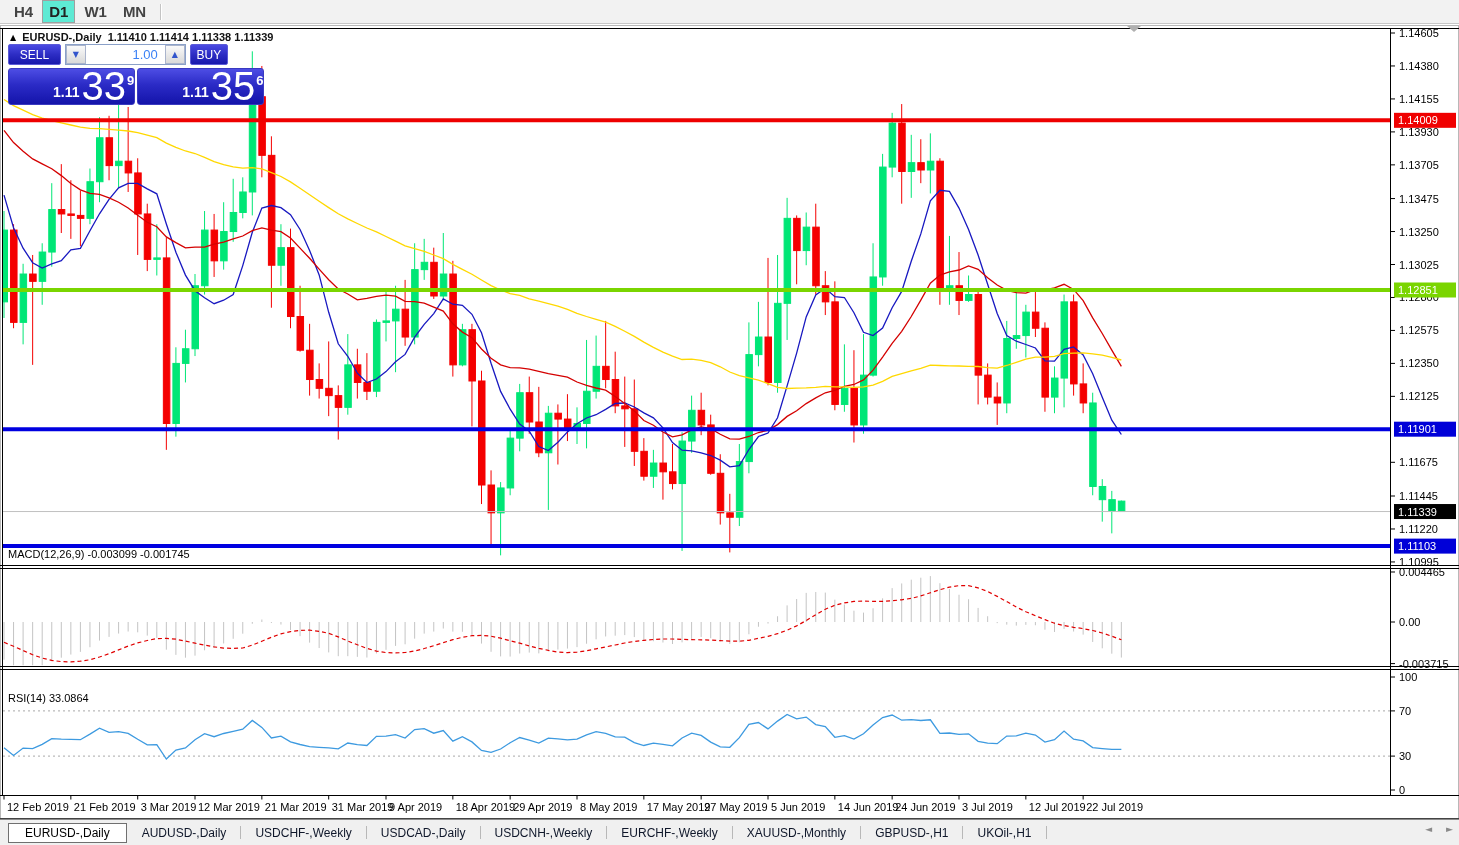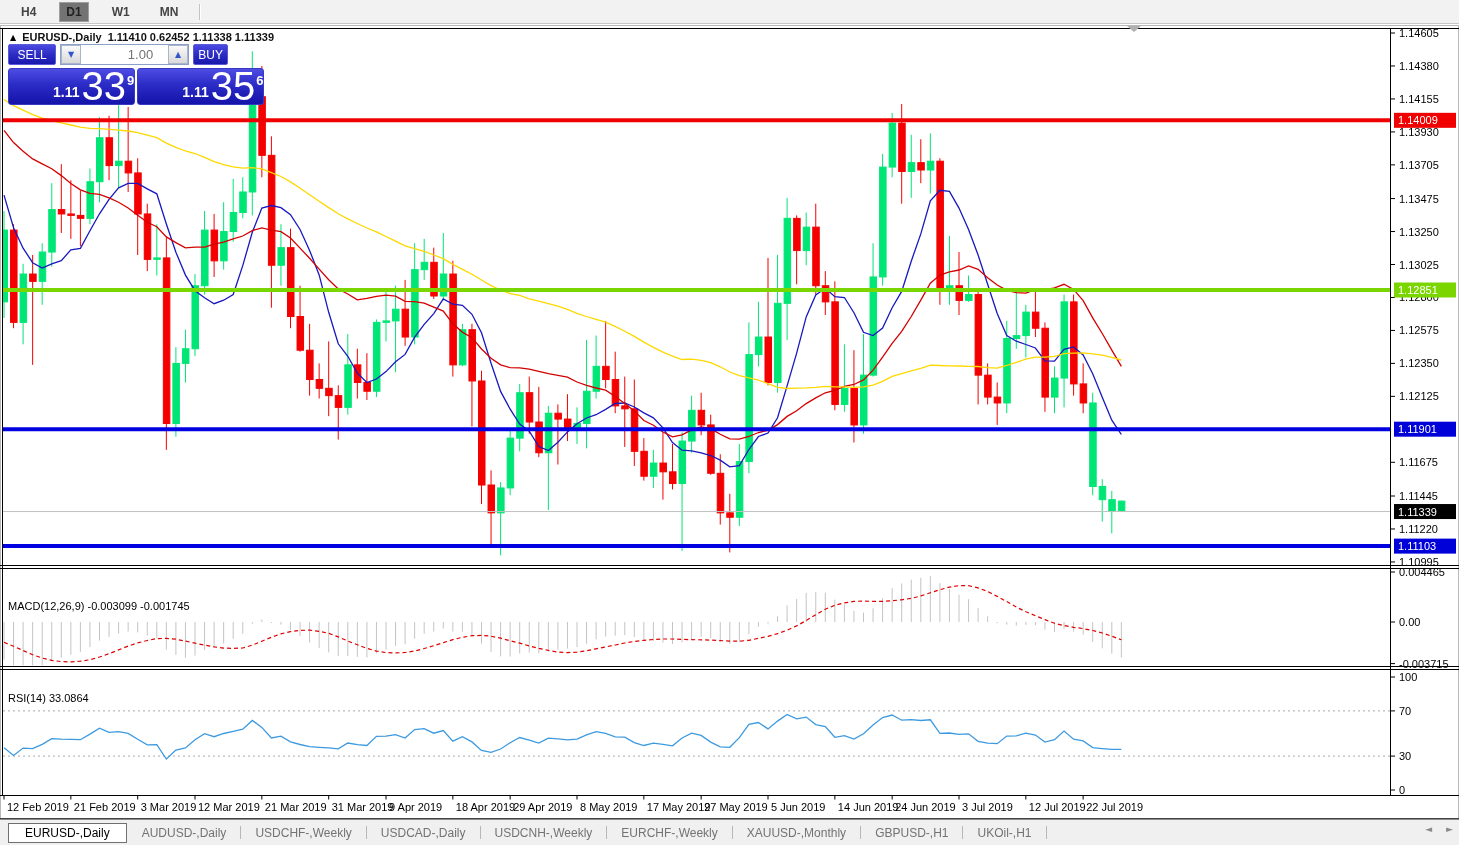--- a/index.html
+++ b/index.html
@@ -3,54 +3,54 @@
 <meta charset="utf-8">
 <style>
   html,body{margin:0;padding:0;width:1459px;height:845px;overflow:hidden;background:#fff;
     font-family:"Liberation Sans",sans-serif;-webkit-font-smoothing:none;}
   #stage{position:relative;width:1459px;height:845px;}
   svg{position:absolute;left:0;top:0;z-index:1;}
   .overlay{position:absolute;z-index:3;}
   
   .toolbar{left:0;top:0;width:1459px;height:24px;background:#f2f2f2;border-bottom:1px solid #c8c8c8;
     display:flex;align-items:center;padding-left:6px;box-sizing:border-box;}
-  .tf-btn{font-size:12px;font-weight:bold;color:#444;padding:2px 6px;margin:0 8px;border:1px solid transparent;cursor:default;}
-  .tf-btn.active{background:#737373;border:1px solid #9f9f9f;color:#222;}
+  .tf-btn{font-size:15px;font-weight:bold;color:#444;padding:2px 6px;margin:0 1px;border:1px solid transparent;cursor:default;}
+  .tf-btn.active{background:#5eead4;border:1px solid #9f9f9f;color:#222;}
   .tb-sep{width:1px;height:16px;background:#c4c4c4;border-right:1px solid #fff;margin:0 6px;}
   
   .chart-title{left:10px;top:31px;display:flex;align-items:center;gap:6px;font-size:11px;font-weight:bold;color:#111;}
   .chart-title .tri{font-family:"DejaVu Sans",sans-serif;font-size:8px;color:#000;}
   
   .trade-panel{left:8px;top:44px;width:220px;}
   .tp-row1{display:flex;align-items:stretch;height:21px;}
   .btn-blue{background:linear-gradient(180deg,#4a4ae2 0%,#2d2dc4 50%,#1818ac 100%);
     border:1px solid #5a5ad8;border-radius:2px;color:#fff;font-size:12px;display:flex;
     align-items:center;justify-content:center;cursor:pointer;box-sizing:border-box;}
   .sell-btn{width:68px;text-align:right;}
   .buy-btn{width:49px;}
   .vol-group{display:flex;margin:0 4px;border:1px solid #8aa0c8;background:#fff;box-sizing:border-box;}
   .spin-btn{width:20px;background:linear-gradient(180deg,#fafafa,#d9d9d9);border:1px solid #aab4cc;
     color:#3355cc;font-size:8px;display:flex;align-items:center;justify-content:center;cursor:pointer;
     font-family:"DejaVu Sans",sans-serif;box-sizing:border-box;}
-  .vol-input{width:70px;border:none;outline:none;text-align:right;font-size:13px;padding-right:15px;
-    font-family:"Liberation Sans",sans-serif;color:#737373;}
+  .vol-input{width:70px;border:none;outline:none;text-align:right;font-size:13px;padding-right:7px;
+    font-family:"Liberation Sans",sans-serif;color:#3b82f6;}
   .tp-row2{display:flex;margin-top:3px;height:37px;}
   .price-tile{flex:1;background:linear-gradient(180deg,#4d4de4 0%,#2b2bc6 45%,#1414aa 100%);
     border:1px solid #3a3ac0;border-radius:3px;color:#fff;display:flex;align-items:flex-end;
     justify-content:center;padding-bottom:2px;cursor:pointer;padding-left:44px;}
   .price-tile+.price-tile{margin-left:2px;}
   .pt-prefix{font-size:14px;font-weight:bold;margin-right:2px;line-height:20px;}
   .pt-big{font-size:40px;line-height:31px;font-weight:normal;}
   .pt-sup{font-size:13px;font-weight:bold;position:relative;top:-14px;margin-left:1px;}
   
   .ind-label{font-size:11px;color:#000;}
   
   .tabbar{left:0;top:819px;width:1459px;height:26px;background:#f0f0f0;border-top:1px solid #8a8a8a;
     display:flex;align-items:center;padding-left:8px;box-sizing:border-box;}
-  .tab{font-size:12px;color:#737373;padding:2px 13px;margin-top:0;cursor:pointer;white-space:nowrap;}
+  .tab{font-size:12px;color:#0f172a;padding:2px 13px;margin-top:0;cursor:pointer;white-space:nowrap;}
   .tab.active{background:#fff;border:1px solid #707070;color:#000;padding:2px 16px;margin-right:2px;}
   .tab-sep{width:1px;height:13px;background:#b8b8b8;margin:0 1px;}
   .tab-scroll{position:absolute;right:6px;top:824px;z-index:3;display:flex;gap:14px;color:#8a8a8a;
     font-size:9px;font-family:"DejaVu Sans",sans-serif;}
   .tab-scroll span{cursor:pointer;}
 </style>
 </head>
 <body>
 
 <div id="stage">
@@ -551,21 +551,21 @@
     <div class="tf-btn">H4</div>
     <div class="tf-btn active">D1</div>
     <div class="tf-btn">W1</div>
     <div class="tf-btn">MN</div>
     <div class="tb-sep"></div>
   </div>
 
   <div class="overlay chart-title">
     <span class="tri">▲</span>
     <span>EURUSD-,Daily</span>
-    <span>1.11410 0.62452 1.11338 1.11339</span>
+    <span>1.11410 1.11414 1.11338 1.11339</span>
   </div>
 
   <div class="overlay trade-panel">
     <div class="tp-row1">
       <div class="btn-blue sell-btn">SELL</div>
       <div class="vol-group">
         <div class="spin-btn">▼</div>
         <input class="vol-input" readonly="" value="1.00" style="">
         <div class="spin-btn">▲</div>
       </div>
@@ -578,21 +578,21 @@
         <span class="pt-sup">9</span>
       </div>
       <div class="price-tile">
         <span class="pt-prefix">1.11</span>
         <span class="pt-big">35</span>
         <span class="pt-sup">6</span>
       </div>
     </div>
   </div>
 
-  <div class="overlay ind-label" style="left:8px;top:600px;text-align:right;">MACD(12,26,9) -0.003099 -0.001745</div>
+  <div class="overlay ind-label" style="left:8px;top:548px;text-align:right;">MACD(12,26,9) -0.003099 -0.001745</div>
   <div class="overlay ind-label" style="left:8px;top:692px;">RSI(14) 33.0864</div>
 
   <div class="overlay tabbar">
     <div class="tab active">EURUSD-,Daily</div>
     <div class="tab">AUDUSD-,Daily</div>
     <div class="tab-sep"></div>
     <div class="tab">USDCHF-,Weekly</div>
     <div class="tab-sep"></div>
     <div class="tab">USDCAD-,Daily</div>
     <div class="tab-sep"></div>

